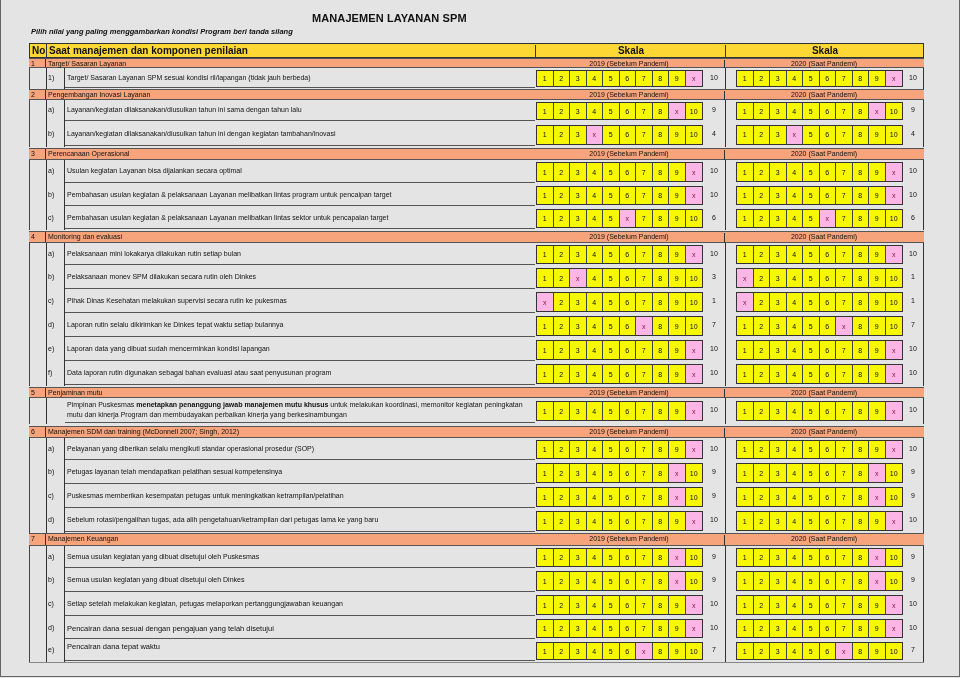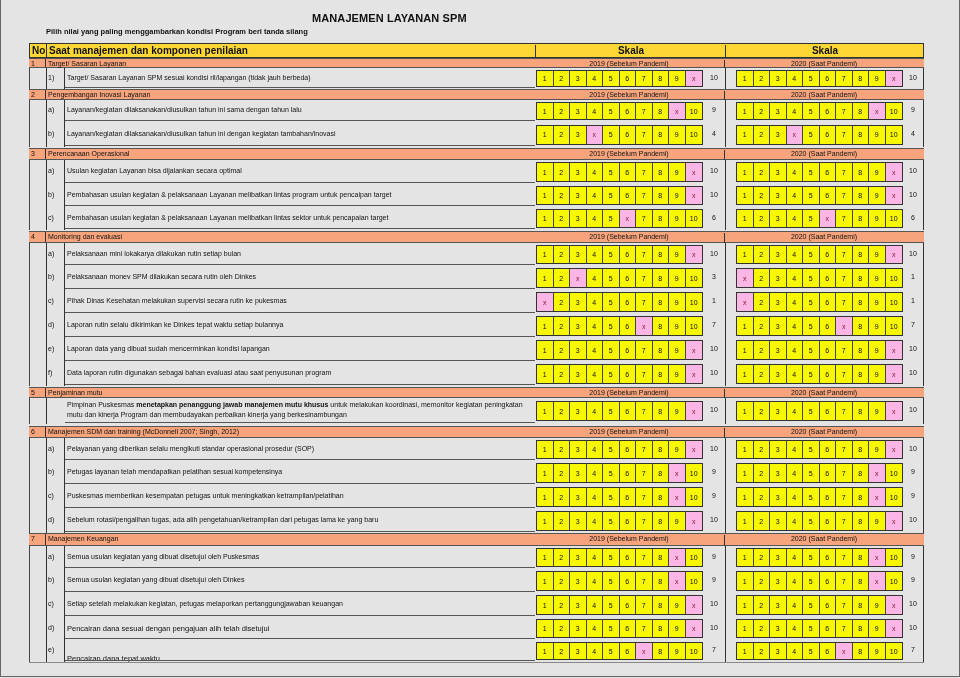--- a/index.html
+++ b/index.html
@@ -1,19 +1,19 @@
 <!DOCTYPE html>
 <html><head>
 <meta charset="utf-8">
 <style>
   html,body{margin:0;padding:0;}
   body{width:960px;height:678px;background:#e4e4e4;position:relative;overflow:hidden;font-family:"Liberation Sans",sans-serif;color:#111;}
   .frame{position:absolute;left:0;top:0;width:958px;height:676px;border:1px solid #666;border-top:0;}
   .title{position:absolute;left:312px;top:12px;font-size:11px;font-weight:bold;letter-spacing:0.1px;}
-  .subtitle{position:absolute;left:46px;top:27px;font-size:7.5px;font-weight:bold;}
+  .subtitle{position:absolute;left:31px;top:27px;font-size:7.5px;font-style:italic;font-weight:bold;}
   .tbl{position:absolute;left:29px;top:43px;width:895px;}
   .hdr{position:absolute;left:0;top:0;width:895px;height:15px;background:#fdd835;border:1px solid #333;box-sizing:border-box;font-weight:bold;}
   .hdr .no{position:absolute;left:2px;top:1px;font-size:10px;}
   .hdr .aspek{position:absolute;left:19px;top:1px;font-size:10px;}
   .hdr .sk1{position:absolute;left:505px;width:190px;text-align:center;top:1px;font-size:10px;border-left:1px solid #333;height:13px;}
   .hdr .sk2{position:absolute;left:695px;width:198px;text-align:center;top:1px;font-size:10px;border-left:1px solid #333;height:13px;}
   .hdr .v1{position:absolute;left:16px;top:0;height:13px;border-left:1px solid #333;}
   .sec{position:absolute;left:0;width:895px;background:#f7a47c;border-top:1px solid #555;border-bottom:1px solid #555;box-sizing:border-box;font-size:7px;}
   .sec .no{position:absolute;left:2px;top:1px;}
   .sec .lbl{position:absolute;left:19px;top:1px;}
@@ -797,21 +797,21 @@
         <div class="cell">8</div>
         <div class="cell">9</div>
         <div class="cell x">x</div>
       </div>
       <span class="score" style="left: 873px; top: 7px;">10</span>
     </div>
     <div class="row" style="top: 574px; height: 23px;">
       <span class="nocol"></span>
       <span class="subcol"></span>
       <span class="sub" style="top: 6.5px;">d)</span>
-      <span class="txt arial" style="top: 6.5px;">Pencairan dana sesuai dengan pengajuan alih telah disetujui</span>
+      <span class="txt arial" style="top: 6.5px;">Pencairan dana sesuai dengan pengajuan yang telah disetujui</span>
       <span class="uline"></span>
       <span class="mid"></span>
       <span class="rend"></span>
       <div class="scale" style="left: 506px; top: 2px; height: 19px; width: 167px;">
         <div class="cell">1</div>
         <div class="cell">2</div>
         <div class="cell">3</div>
         <div class="cell">4</div>
         <div class="cell">5</div>
         <div class="cell">6</div>
@@ -832,21 +832,21 @@
         <div class="cell">8</div>
         <div class="cell">9</div>
         <div class="cell x">x</div>
       </div>
       <span class="score" style="left: 873px; top: 6.5px;">10</span>
     </div>
     <div class="row" style="top: 597px; height: 22px;">
       <span class="nocol"></span>
       <span class="subcol"></span>
       <span class="sub" style="top: 6px;">e)</span>
-      <span class="txt arial" style="top: 14px;">Pencairan dana tepat waktu</span>
+      <span class="txt arial" style="top: 2px;">Pencairan dana tepat waktu</span>
       <span class="uline"></span>
       <span class="mid"></span>
       <span class="rend"></span>
       <div class="scale" style="left: 506px; top: 2px; height: 18px; width: 167px;">
         <div class="cell">1</div>
         <div class="cell">2</div>
         <div class="cell">3</div>
         <div class="cell">4</div>
         <div class="cell">5</div>
         <div class="cell">6</div>

